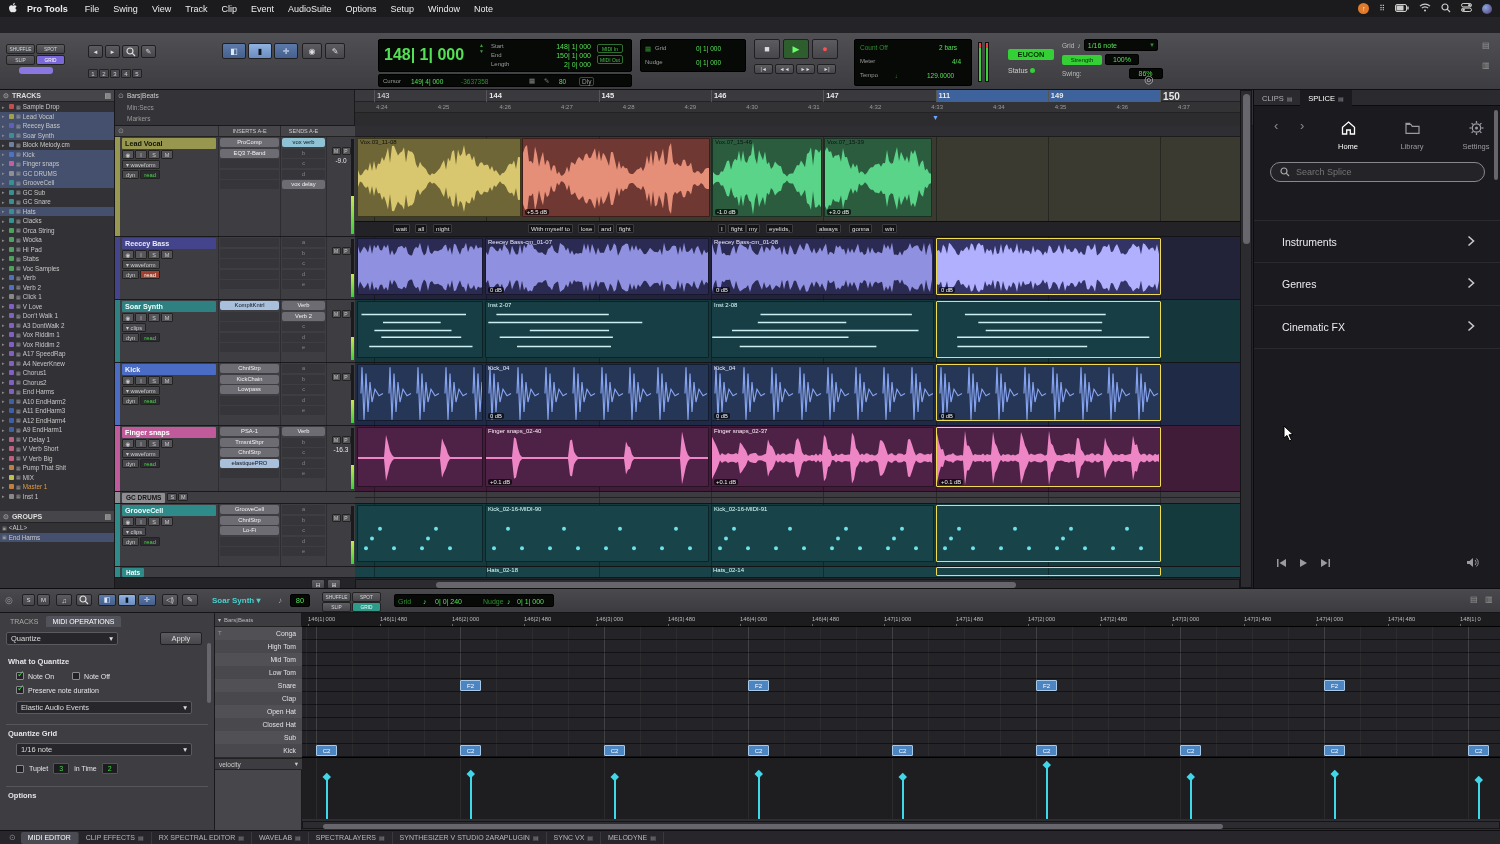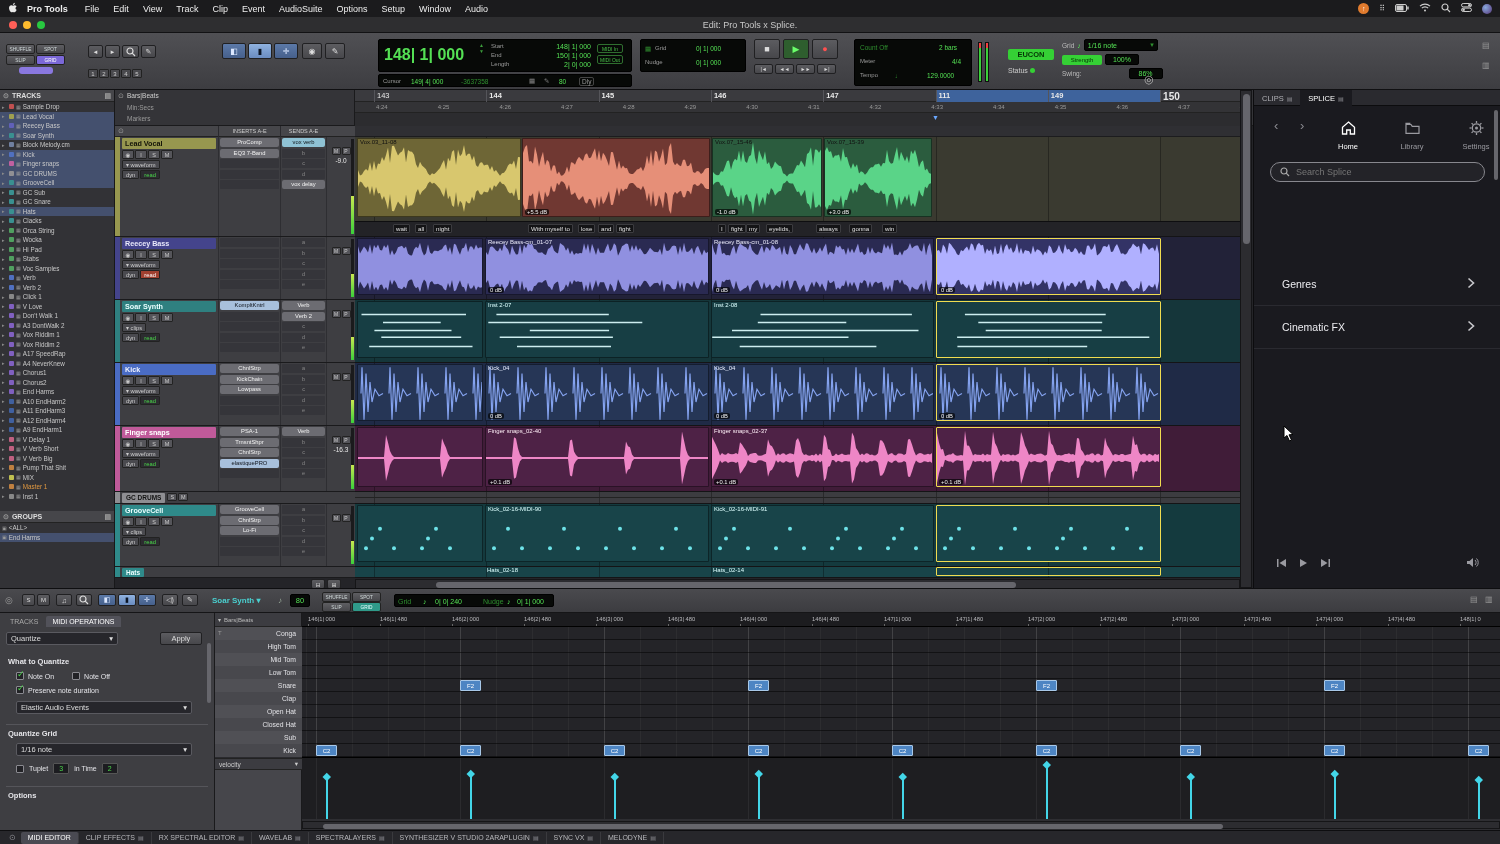--- a/index.html
+++ b/index.html
@@ -100,30 +100,30 @@
 </head>
 <body>
 
 <div id="root">
   <div id="menubar" class="abs">
       <span><svg width="10" height="12" viewBox="0 0 10 12">
           <path fill="#e8e8e8" d="M7.5 6.4c0-1.3 1.1-1.9 1.1-1.9S7.9 3.3 6.6 3.3c-.8 0-1.3.4-1.6.4-.3 0-.9-.4-1.6-.4C2 3.3 1 4.4 1 6.1c0 1.7 1.2 4.2 2.4 4.2.5 0 .8-.3 1.5-.3s1 .3 1.5.3c1.2 0 2.3-2.4 2.3-2.6 0 0-1.2-.4-1.2-1.3zM6.4 2.3c.5-.6.5-1.5.5-1.5s-.9.1-1.5.8c-.5.5-.5 1.4-.5 1.4s1 0 1.5-.7z"></path>
         </svg></span>
       <span class="mb-app">Pro Tools</span>
       <span class="mb-item">File</span>
-      <span class="mb-item">Edit</span>
+      <span class="mb-item">Swing</span>
       <span class="mb-item">View</span>
       <span class="mb-item">Track</span>
       <span class="mb-item">Clip</span>
       <span class="mb-item">Event</span>
       <span class="mb-item">AudioSuite</span>
       <span class="mb-item">Options</span>
       <span class="mb-item">Setup</span>
       <span class="mb-item">Window</span>
-      <span class="mb-item">Audio</span>
+      <span class="mb-item">Note</span>
       <span class="mb-right">
         <span class="mb-orange">↑</span>
         <span style="color:#ccc;font-size:8px">⠿</span>
         <span><svg width="14" height="8" viewBox="0 0 14 8">
             <rect x="0.5" y="0.5" width="11" height="7" rx="1.5" fill="none" stroke="#ccc"></rect>
             <rect x="1.5" y="1.5" width="7" height="5" fill="#ccc"></rect>
             <rect x="12.2" y="2.5" width="1.5" height="3" fill="#ccc"></rect>
           </svg></span>
         <span><svg width="12" height="9" viewBox="0 0 12 9">
             <path d="M1 3.2 A7 7 0 0 1 11 3.2 M2.8 5.2 A4.5 4.5 0 0 1 9.2 5.2" fill="none" stroke="#ccc" stroke-width="1.1"></path>
@@ -135,28 +135,20 @@
           </svg></span>
         <span><svg width="11" height="9" viewBox="0 0 11 9">
             <rect x="0.5" y="0.5" width="10" height="3.4" rx="1.7" fill="none" stroke="#ccc"></rect>
             <circle cx="8.4" cy="2.2" r="1.3" fill="#ccc"></circle>
             <rect x="0.5" y="5.1" width="10" height="3.4" rx="1.7" fill="none" stroke="#ccc"></rect>
             <circle cx="2.6" cy="6.8" r="1.3" fill="#ccc"></circle>
           </svg></span>
         <span style="width:10px;height:10px;border-radius:50%;background:radial-gradient(circle at 35% 35%,#8ad,#537);display:inline-block"></span>
       </span>
     </div>
-  <div id="titlebar" class="abs">
-    <div class="tl">
-      <span style="background:#ff5f57"></span>
-      <span style="background:#febc2e"></span>
-      <span style="background:#28c840"></span>
-    </div>
-    <span>Edit: Pro Tools x Splice.</span>
-  </div>
   <div id="toolbar" class="abs">
       <div class="abs" style="left:6px;top:11px">
     <div style="display:flex;gap:1px">
           <span class="mbtn">SHUFFLE</span>
           <span class="mbtn">SPOT</span>
         </div>
     <div style="display:flex;gap:1px;margin-top:1px">
           <span class="mbtn">SLIP</span>
           <span class="mbtn active">GRID</span>
         </div>
@@ -1160,20 +1152,26 @@
               <line x1="8" y1="3" x2="8" y2="1"></line>
               <line x1="11.5" y1="4.5" x2="12.9" y2="3.1"></line>
             </g>
           </svg></span><div class="sp-navlab">Settings</div></div>
       <div class="abs" style="left:16px;top:72px;width:215px;height:20px;border:1px solid #88888e;border-radius:11px;background:#232328;display:flex;align-items:center;gap:6px;padding:0 9px">
         <svg width="10" height="10" viewBox="0 0 10 10">
           <circle cx="4" cy="4" r="3" fill="none" stroke="#aaa" stroke-width="1.2"></circle>
           <line x1="6.2" y1="6.2" x2="9" y2="9" stroke="#aaa" stroke-width="1.2"></line>
         </svg>
         <input style="background: none; border: none; outline: none; color: rgb(204, 204, 204); font-size: 9px; width: 170px; font-family: inherit;" placeholder="Search Splice">
+      </div>
+      <div class="sp-cat" style="top:130px;border-top:1px solid #2a2a30;">
+        <span>Instruments</span>
+        <span><svg width="8" height="12" viewBox="0 0 8 12">
+            <path d="M1.5 1.5 L6.5 6 L1.5 10.5" fill="none" stroke="#c8c8cc" stroke-width="1.6"></path>
+          </svg></span>
       </div>
       <div class="sp-cat" style="top:216px;">
         <span>Cinematic FX</span>
         <span><svg width="8" height="12" viewBox="0 0 8 12">
             <path d="M1.5 1.5 L6.5 6 L1.5 10.5" fill="none" stroke="#c8c8cc" stroke-width="1.6"></path>
           </svg></span>
       </div>
       <div class="sp-cat" style="top:173px;">
         <span>Genres</span>
         <span><svg width="8" height="12" viewBox="0 0 8 12">

